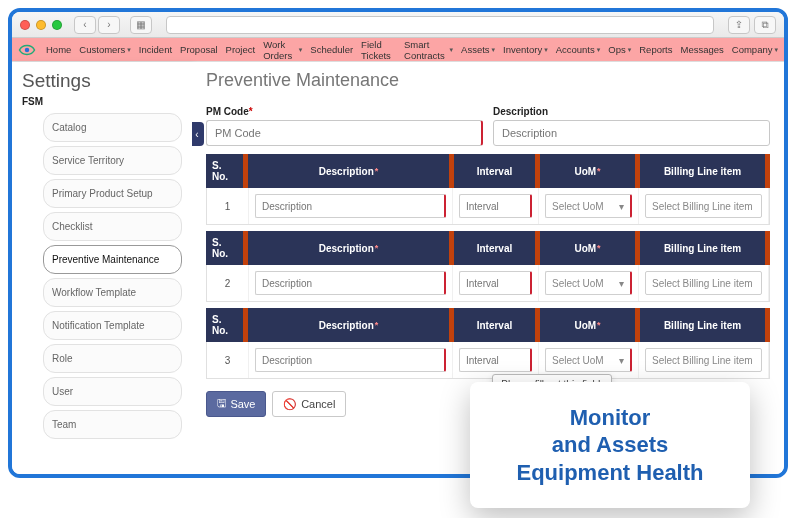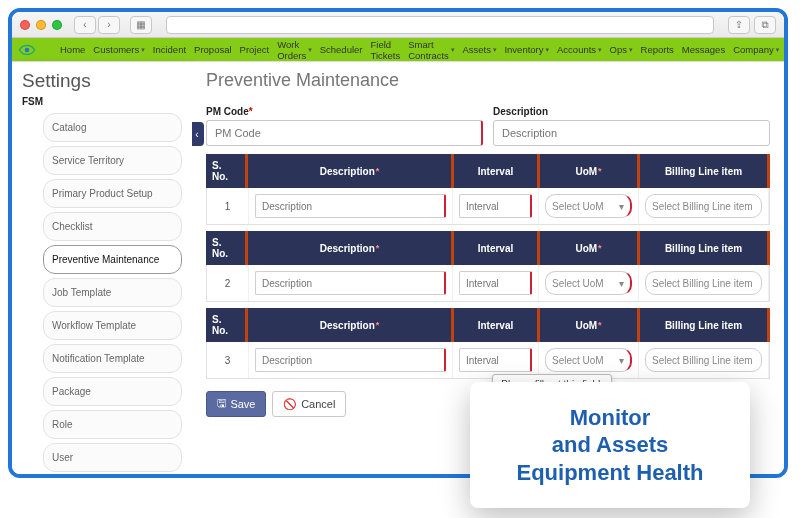--- a/index.html
+++ b/index.html
@@ -5,52 +5,52 @@
   *{box-sizing:border-box;margin:0;padding:0;font-family:-apple-system,BlinkMacSystemFont,"Segoe UI",Arial,sans-serif;}
   body{background:#fff;width:800px;height:518px;overflow:hidden;position:relative;}
   .frame{position:absolute;left:8px;top:8px;width:780px;height:470px;border:4px solid #2176d8;border-radius:12px;overflow:hidden;background:#fff;}
   .titlebar{height:26px;background:linear-gradient(#f6f6f6,#e9e9e9);border-bottom:1px solid #ccc;display:flex;align-items:center;padding:0 8px;gap:6px;}
   .tlight{width:10px;height:10px;border-radius:50%;border:1px solid rgba(0,0,0,.2);display:inline-block;}
   .red{background:#ff5f57}.yellow{background:#febc2e}.green{background:#28c840}
   .navbtn,.iconbtn{width:22px;height:18px;border:1px solid #c7c7c7;border-radius:4px;background:#f7f7f7;display:flex;align-items:center;justify-content:center;font-size:10px;color:#777;}
   .navgroup{display:flex;gap:2px;margin-left:6px;}
   .urlbar{flex:1;height:18px;border:1px solid #c7c7c7;border-radius:4px;background:#fff;margin:0 8px;}
   .toolicons{display:flex;gap:4px;}
-  .menubar{height:24px;border-bottom:1px solid #ddd;display:flex;align-items:center;gap:22px;padding:0 6px;background:#84cc16;}
+  .menubar{height:24px;border-bottom:1px solid #ddd;display:flex;align-items:center;gap:8px;padding:0 6px;background:#fca5a5;}
   .logo{display:flex;align-items:center;margin-right:2px;}
   .mni{font-size:9.5px;color:#333;cursor:pointer;display:flex;align-items:center;gap:2px;}
   .mni .caret{font-size:7px;color:#555;}
   .work{display:flex;height:calc(100% - 50px);}
   .sidebar{width:180px;padding:8px 10px 0 10px;background:#fff;box-shadow:2px 0 6px rgba(0,0,0,0.06);}
   .sidebar h2{font-size:19px;color:#555;font-weight:400;margin-bottom:4px;}
   .sidesec{font-size:10px;font-weight:700;color:#222;margin:2px 0 6px;}
   .sideitem{font-size:10px;color:#666;padding:8px 8px;border:1px solid #e2e2e2;border-radius:12px;margin-bottom:4px;background:#fbfbfb;cursor:pointer;margin-left:21px;}
   .sideitem.active{background:#fff;border-color:#999;color:#111;}
   .main{flex:1;position:relative;padding:4px 0 0 0;background:#fff;overflow:hidden;}
   .collapsebtn{position:absolute;left:-2px;top:60px;width:14px;height:24px;background:#2f3a6b;color:#fff;border-radius:0 4px 4px 0;display:flex;align-items:center;justify-content:center;font-size:10px;}
   .pagetitle{font-size:18px;color:#777;font-weight:400;margin:4px 0 8px 14px;}
   .fieldrow{display:flex;gap:10px;padding:0 14px 8px;margin-top:15px;}
   .fieldblk{flex:1;}
   .flabel{font-size:10px;font-weight:700;color:#222;margin-bottom:3px;}
   .flabel .req{color:#c00;}
   .tinput{width:100%;height:26px;border:1px solid #c8c8c8;border-right:2px solid #c23;border-radius:3px;padding:0 8px;font-size:11px;color:#333;}
   .tinput.noreq{border-right:1px solid #c8c8c8;}
   .gridblk{margin:0 14px 6px;}
   .ghead{display:flex;background:#2b3458;color:#fff;font-size:10px;font-weight:600;}
-  .ghead>div,.grow>div{padding:6px 6px;border-right:3px solid #c2410c;display:flex;align-items:center;justify-content:center;}
+  .ghead>div,.grow>div{padding:6px 6px;border-right:5px solid #c2410c;display:flex;align-items:center;justify-content:center;}
   .grow{display:flex;background:#fff;border:1px solid #e0e0e0;border-top:none;}
   .grow>div{border-right:1px solid #f0f0f0;}
   .c-sno{width:42px;}
   .c-desc{flex:1.6;}
   .c-int{width:86px;}
   .c-uom{width:100px;}
   .c-bill{width:130px;}
   .ghead .req{color:#ff8a8a;font-size:9px;margin-left:1px;}
   .cellinput{width:100%;height:24px;border:1px solid #cfcfcf;border-right:2px solid #c23;border-radius:2px;padding:0 6px;font-size:10px;color:#555;}
-  .selwrap{display:flex;align-items:center;width:100%;height:24px;border:1px solid #cfcfcf;border-right:2px solid #c23;border-radius:10px;padding:0 6px;font-size:10px;color:#888;justify-content:space-between;}
+  .selwrap{display:flex;align-items:center;width:100%;height:24px;border:1px solid #cfcfcf;border-right:2px solid #c23;border-radius:2px;padding:0 6px;font-size:10px;color:#888;justify-content:space-between;}
   .selwrap.noreq{border-right:1px solid #cfcfcf;}
   .rowno{font-size:10px;color:#555;justify-content:center;}
   .btnrow{display:flex;gap:6px;padding:6px 14px;}
   .btn{display:flex;align-items:center;gap:4px;height:26px;border-radius:3px;padding:0 10px;font-size:11px;cursor:pointer;}
   .btn-save{background:#5b6aa0;color:#fff;border:1px solid #4a588d;}
   .btn-cancel{background:#fff;border:1px solid #c9c9c9;color:#444;}
   .tooltip{position:absolute;right:172px;top:312px;background:#fff;border:1px solid #bbb;border-radius:3px;font-size:10px;color:#444;padding:4px 8px;box-shadow:0 2px 6px rgba(0,0,0,.12);}
   .callout{position:absolute;right:50px;bottom:10px;width:280px;background:#fff;border-radius:8px;box-shadow:0 10px 30px rgba(0,0,0,.25);padding:22px 18px;text-align:center;}
   .callout h3{font-size:22px;line-height:1.25;color:#1f5fb0;font-weight:700;}
 </style>
@@ -104,24 +104,22 @@
   <div class="work">
     <div class="sidebar">
       <h2>Settings</h2>
       <div class="sidesec">FSM</div>
       <div id="sidehost">
           <div class="sideitem">Catalog</div>
           <div class="sideitem">Service Territory</div>
           <div class="sideitem">Primary Product Setup</div>
           <div class="sideitem">Checklist</div>
           <div class="sideitem active">Preventive Maintenance</div>
-          <div class="sideitem">Job Template</div>
           <div class="sideitem">Workflow Template</div>
           <div class="sideitem">Notification Template</div>
-          <div class="sideitem">Package</div>
           <div class="sideitem">Role</div>
           <div class="sideitem">User</div>
           <div class="sideitem">Team</div>
         </div>
     </div>
 
     <div class="main">
       <div class="collapsebtn">‹</div>
       <div class="pagetitle">Preventive Maintenance</div>
 

